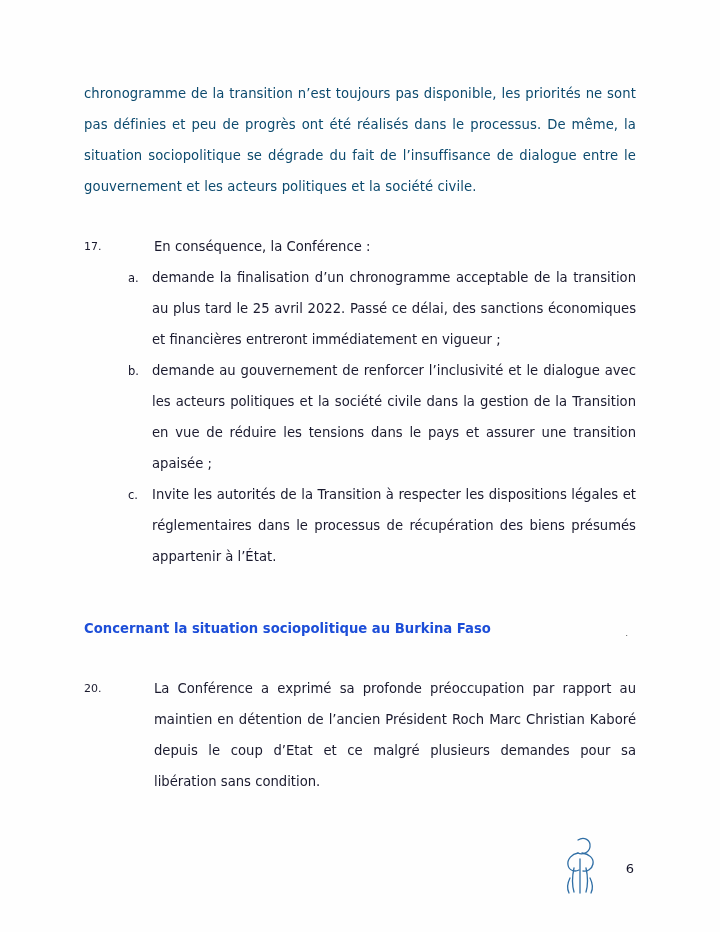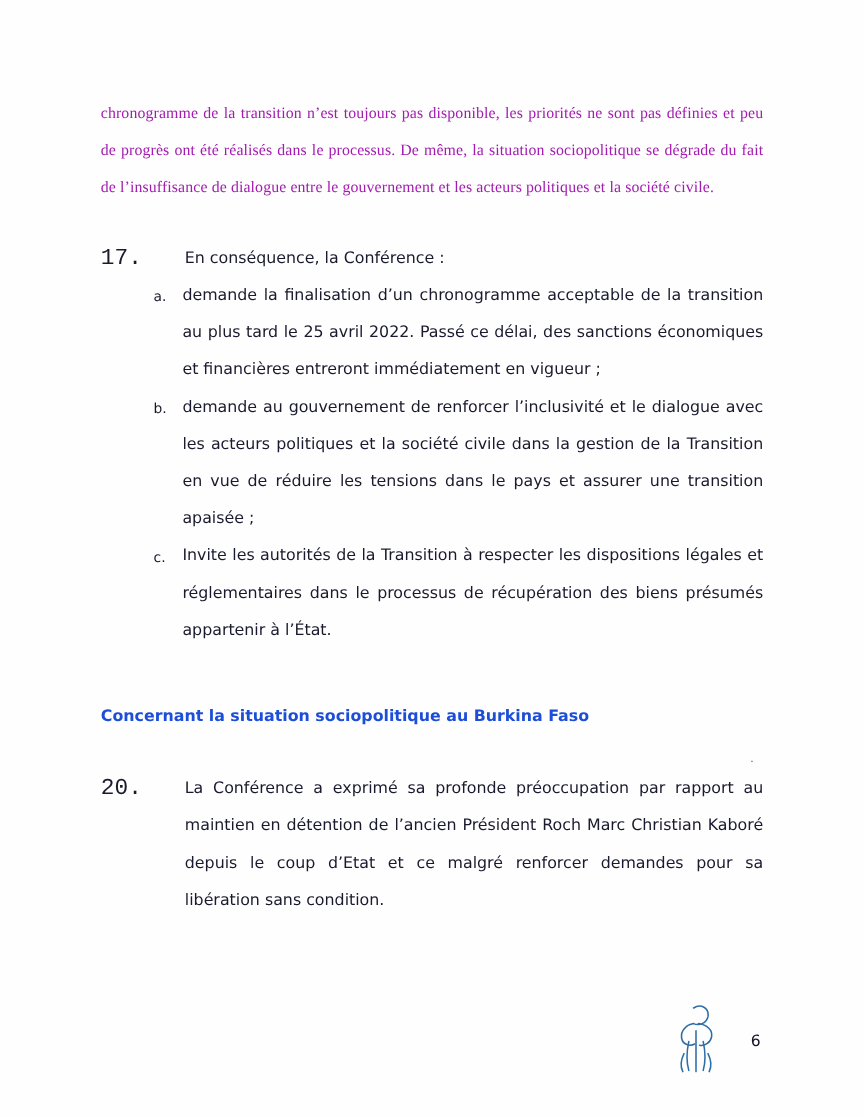--- a/index.html
+++ b/index.html
@@ -25,38 +25,36 @@
     left: 84px;
     top: 78px;
     width: 552px;
   }
   p.para {
     margin: 0 0 0 0;
     font-size: 13.2px;
     line-height: 31px;
     text-align: justify;
     text-justify: inter-word;
-    color: #a21caf;
+    color: #0c4a6e;
     letter-spacing: 0.1px;
-    font-family: Liberation Serif, serif;
   }
   .spacer-lg { height: 29px; }
   .spacer-sm { height: 12px; }
 
   .numbered {
     display: flex;
     align-items: flex-start;
     font-size: 13.2px;
     line-height: 31px;
   }
   .numbered .num {
     width: 46px;
     flex: 0 0 46px;
-    font-size: 19px;
-    font-family: Liberation Mono, monospace;
+    font-size: 11px;
   }
   .numbered .body {
     flex: 1 1 auto;
     text-align: justify;
     margin-left: 24px;
   }
   .numbered.nojustify .body { text-align: left; }
 
   ul.alpha {
     list-style: none;
@@ -148,21 +146,21 @@
 
 
     <div class="spacer-sm"></div>
 
     <div class="heading-bold">Concernant la situation sociopolitique au Burkina Faso</div>
 
     <div class="spacer-lg"></div>
 
     <div class="numbered">
       <div class="num">20.</div>
-      <div class="body">La Conférence a exprimé sa profonde préoccupation par rapport au maintien en détention de l’ancien Président Roch Marc Christian Kaboré depuis le coup d’Etat et ce malgré renforcer demandes pour sa libération sans condition.</div>
+      <div class="body">La Conférence a exprimé sa profonde préoccupation par rapport au maintien en détention de l’ancien Président Roch Marc Christian Kaboré depuis le coup d’Etat et ce malgré plusieurs demandes pour sa libération sans condition.</div>
     </div>
 
   </div>
 
   <div class="tiny-mark">.</div>
 
   <div class="signature">
     <svg class="sig-svg" viewBox="0 0 44 62" width="44" height="62" fill="none" stroke="currentColor" stroke-width="1.3" stroke-linecap="round">
       <path d="M20 6 c6 -4 13 0 12 7 c-1 6 -8 8 -12 6"></path>
       <path d="M20 19 c-6 1 -11 6 -10 12 c1 6 7 7 11 5"></path>

